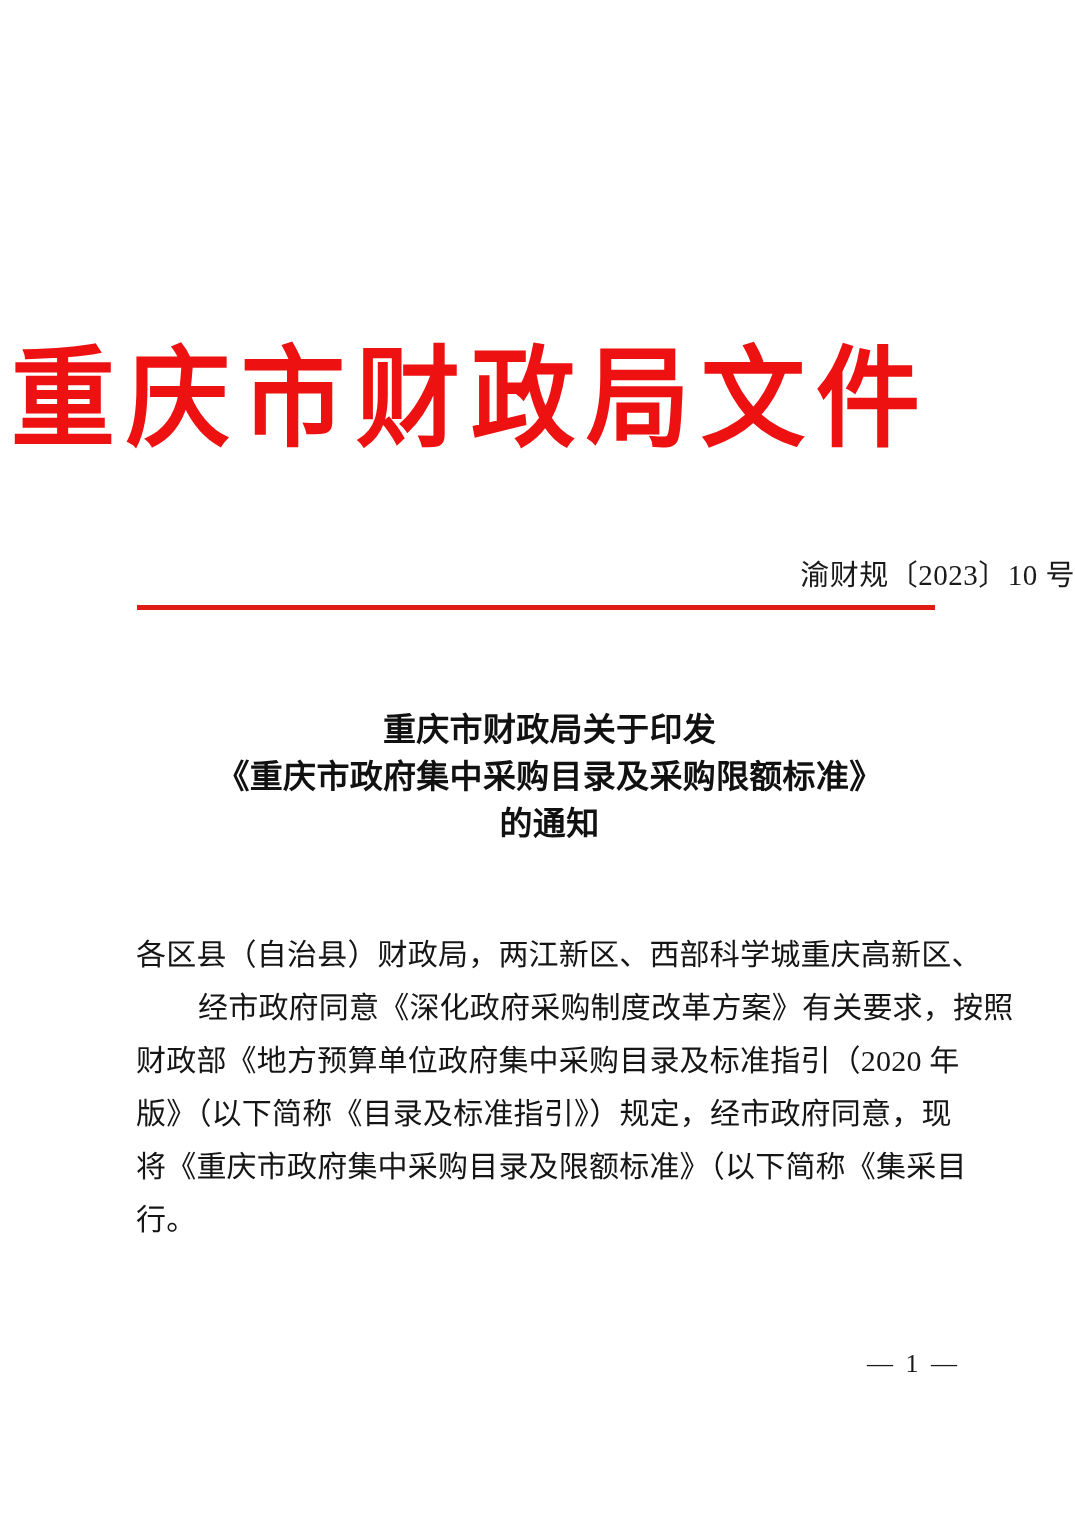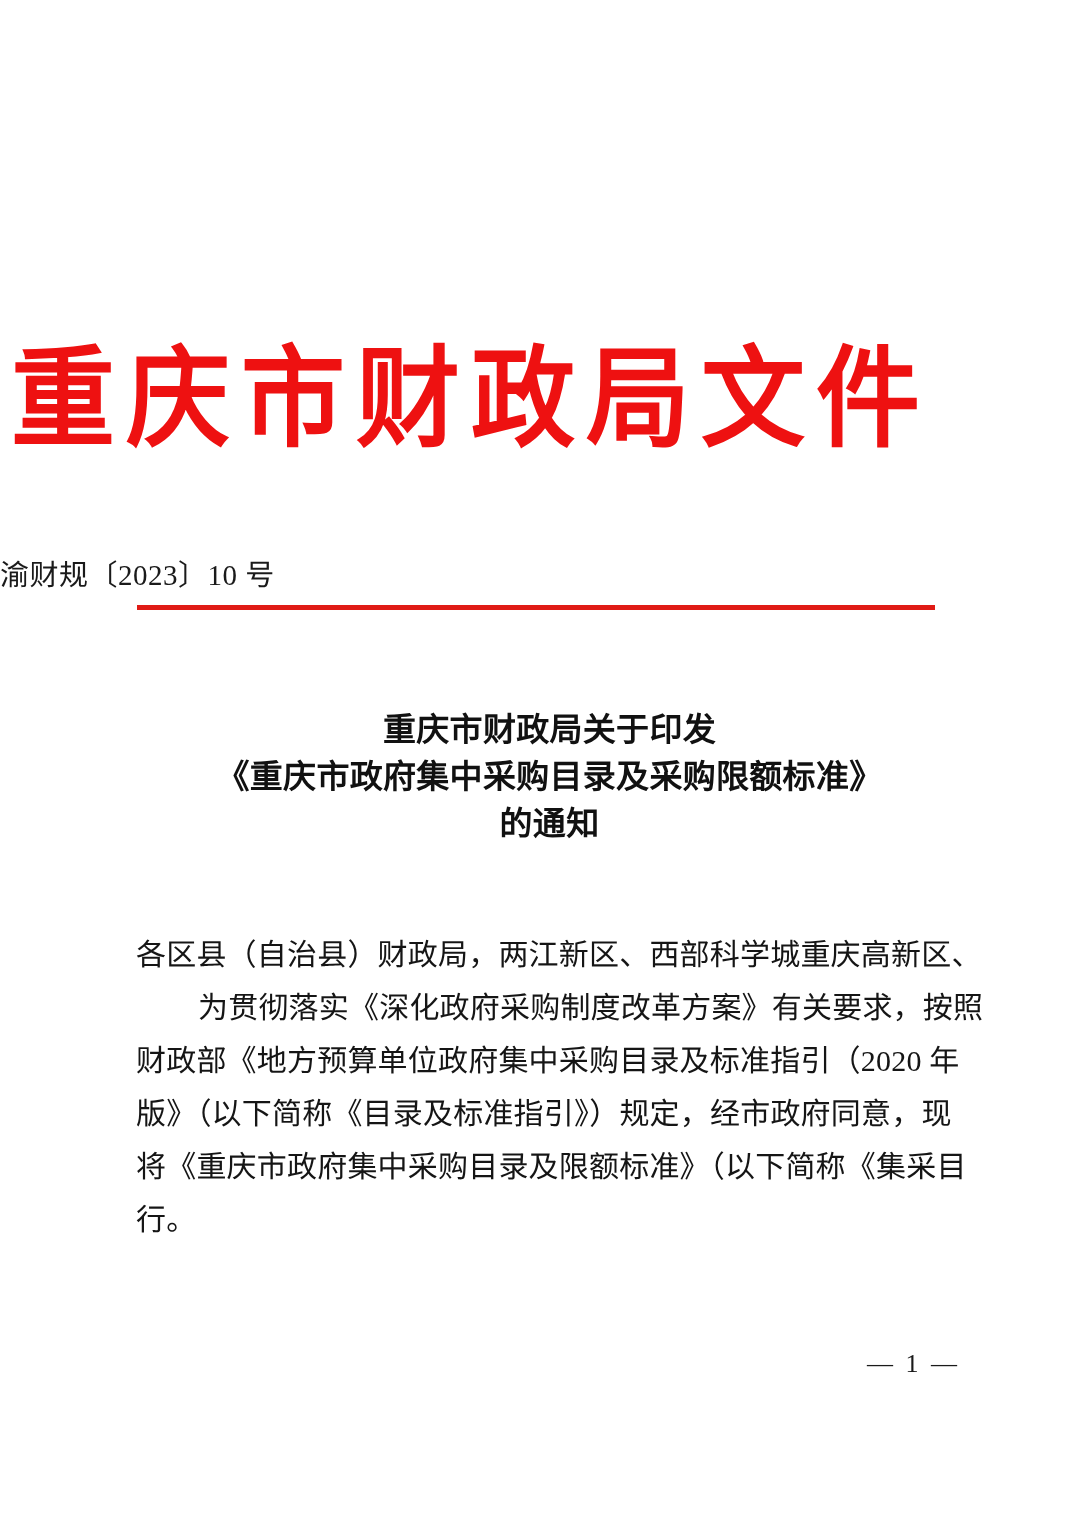--- a/index.html
+++ b/index.html
@@ -41,21 +41,21 @@
     transform: scaleY(1.06);
     transform-origin: center top;
   }
 
   
   .doc-number-row {
     position: absolute;
     left: 0;
     top: 557px;
     width: 1075px;
-    text-align: left;
+    text-align: right;
   }
 
   .doc-number {
     display: inline-block;
     font-family: "Liberation Serif", "DejaVu Serif", serif;
     font-size: 29px;
     line-height: 1.3;
     color: #1a1a1a;
     letter-spacing: 0.5px;
     white-space: nowrap;
@@ -149,21 +149,21 @@
   <div class="red-rule"></div>
 
   <div class="doc-title">
     <span class="title-line">重庆市财政局关于印发</span>
     <span class="title-line">《重庆市政府集中采购目录及采购限额标准》</span>
     <span class="title-line">的通知</span>
   </div>
 
   <div class="body-text">
     <span class="body-line">各区县（自治县）财政局，两江新区、西部科学城重庆高新区、</span>
-    <span class="body-line indent">为贯彻落实《深化政府采购制度改革方案》有关要求，按照</span>
+    <span class="body-line indent">经市政府同意《深化政府采购制度改革方案》有关要求，按照</span>
     <span class="body-line">财政部《地方预算单位政府集中采购目录及标准指引（2020 年</span>
     <span class="body-line">版》（以下简称《目录及标准指引》）规定，经市政府同意，现</span>
     <span class="body-line">将《重庆市政府集中采购目录及限额标准》（以下简称《集采目</span>
     <span class="body-line">行。</span>
   </div>
 
   <div class="page-footer">
     <span class="footer-inner">— 1 —</span>
   </div>
 

